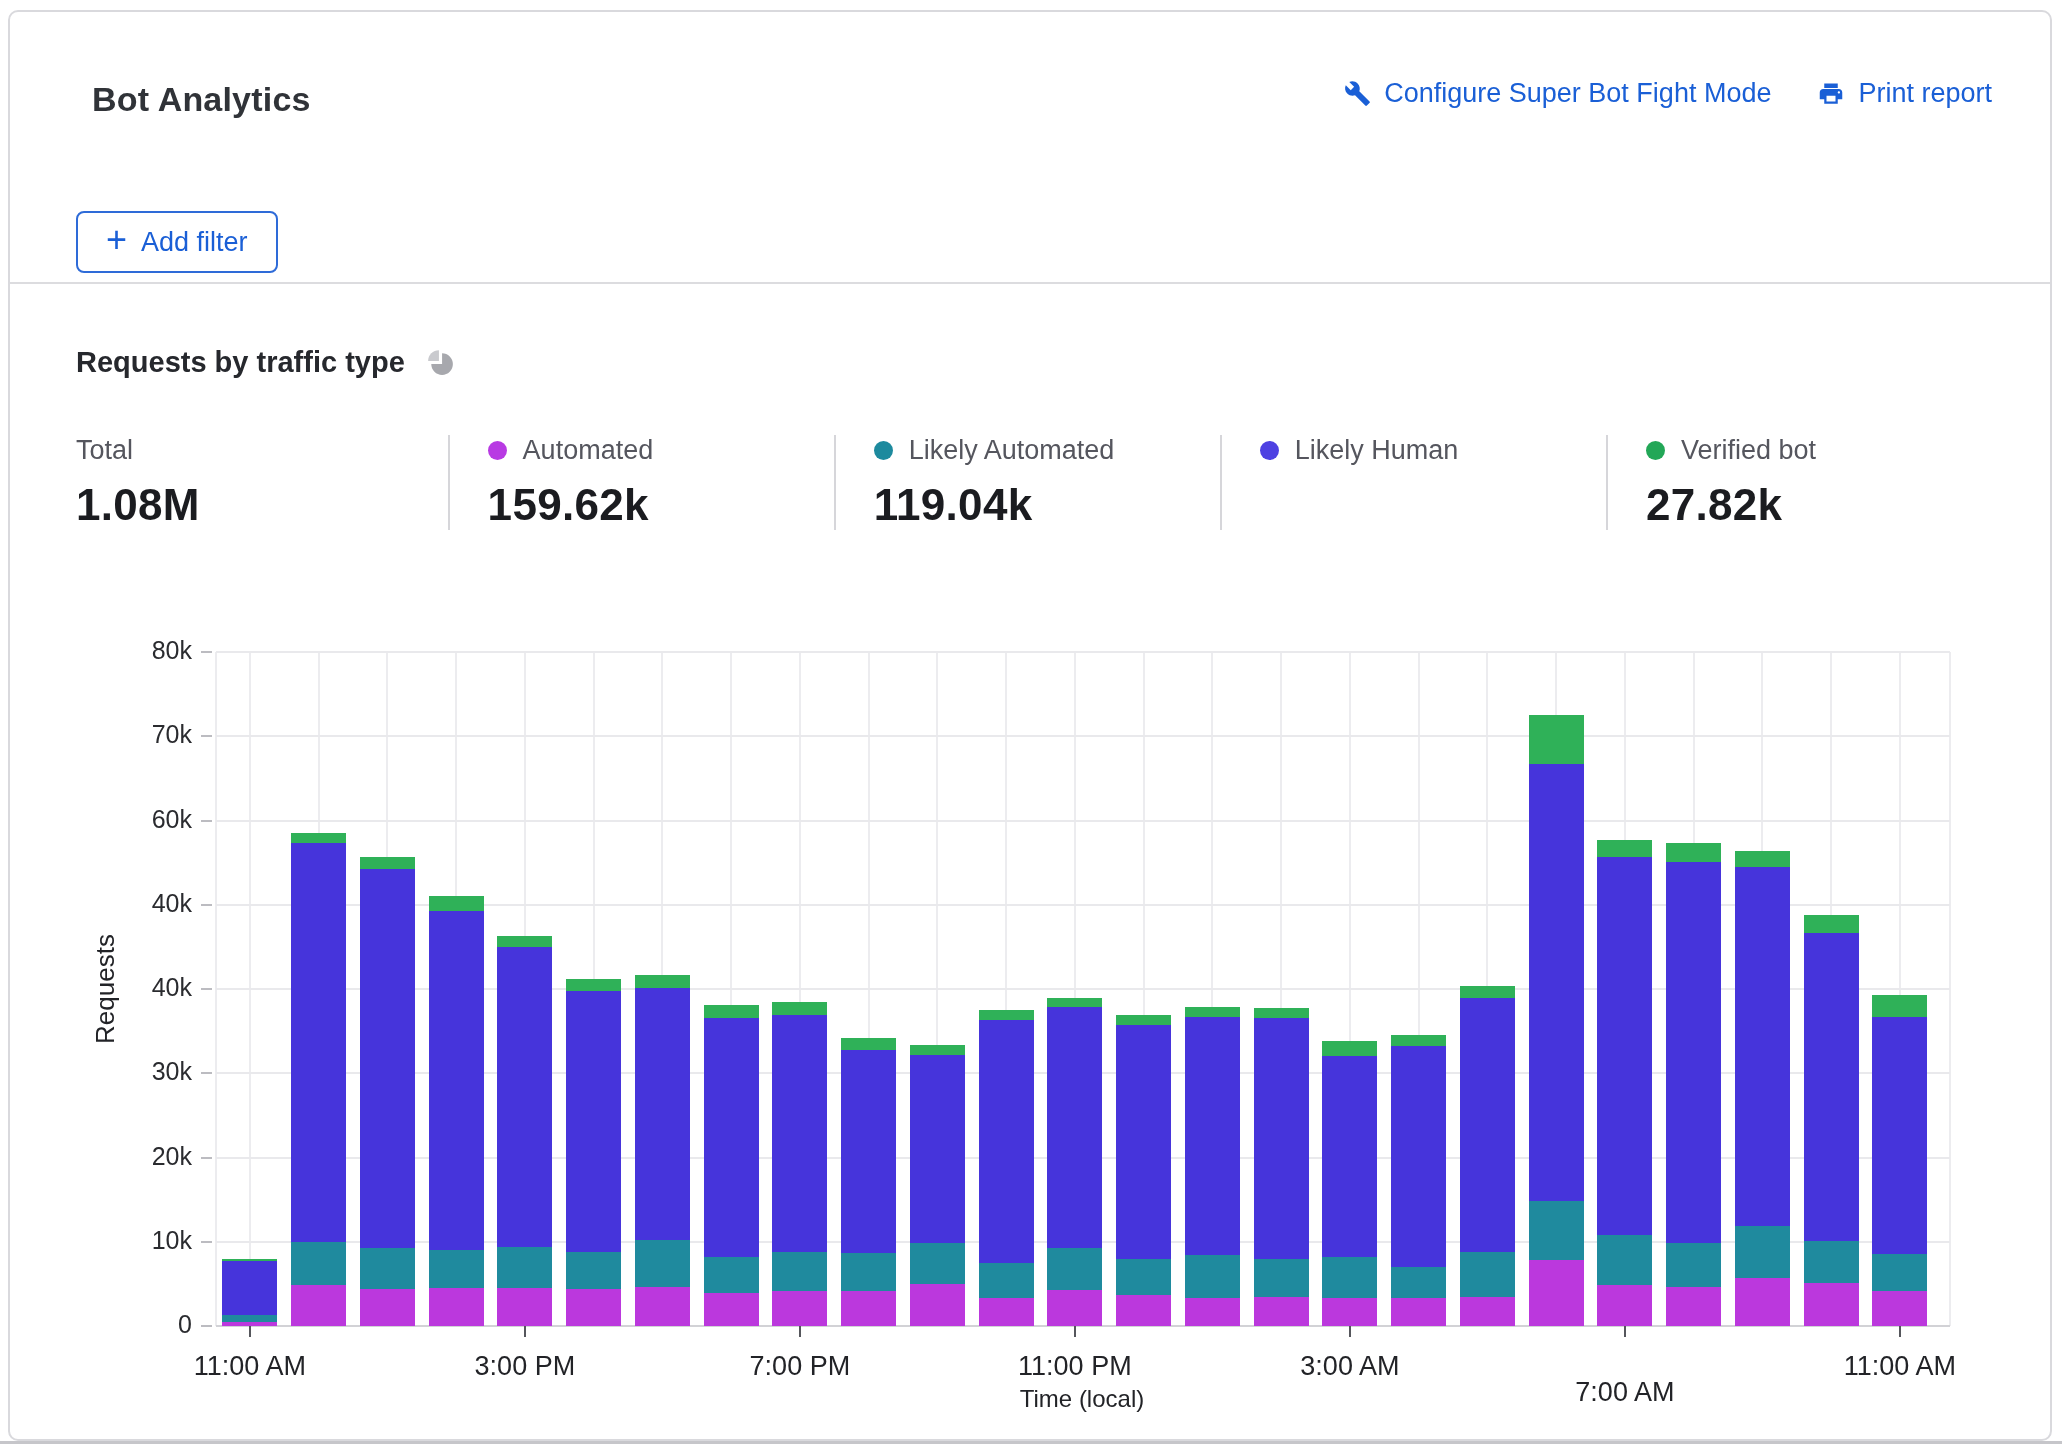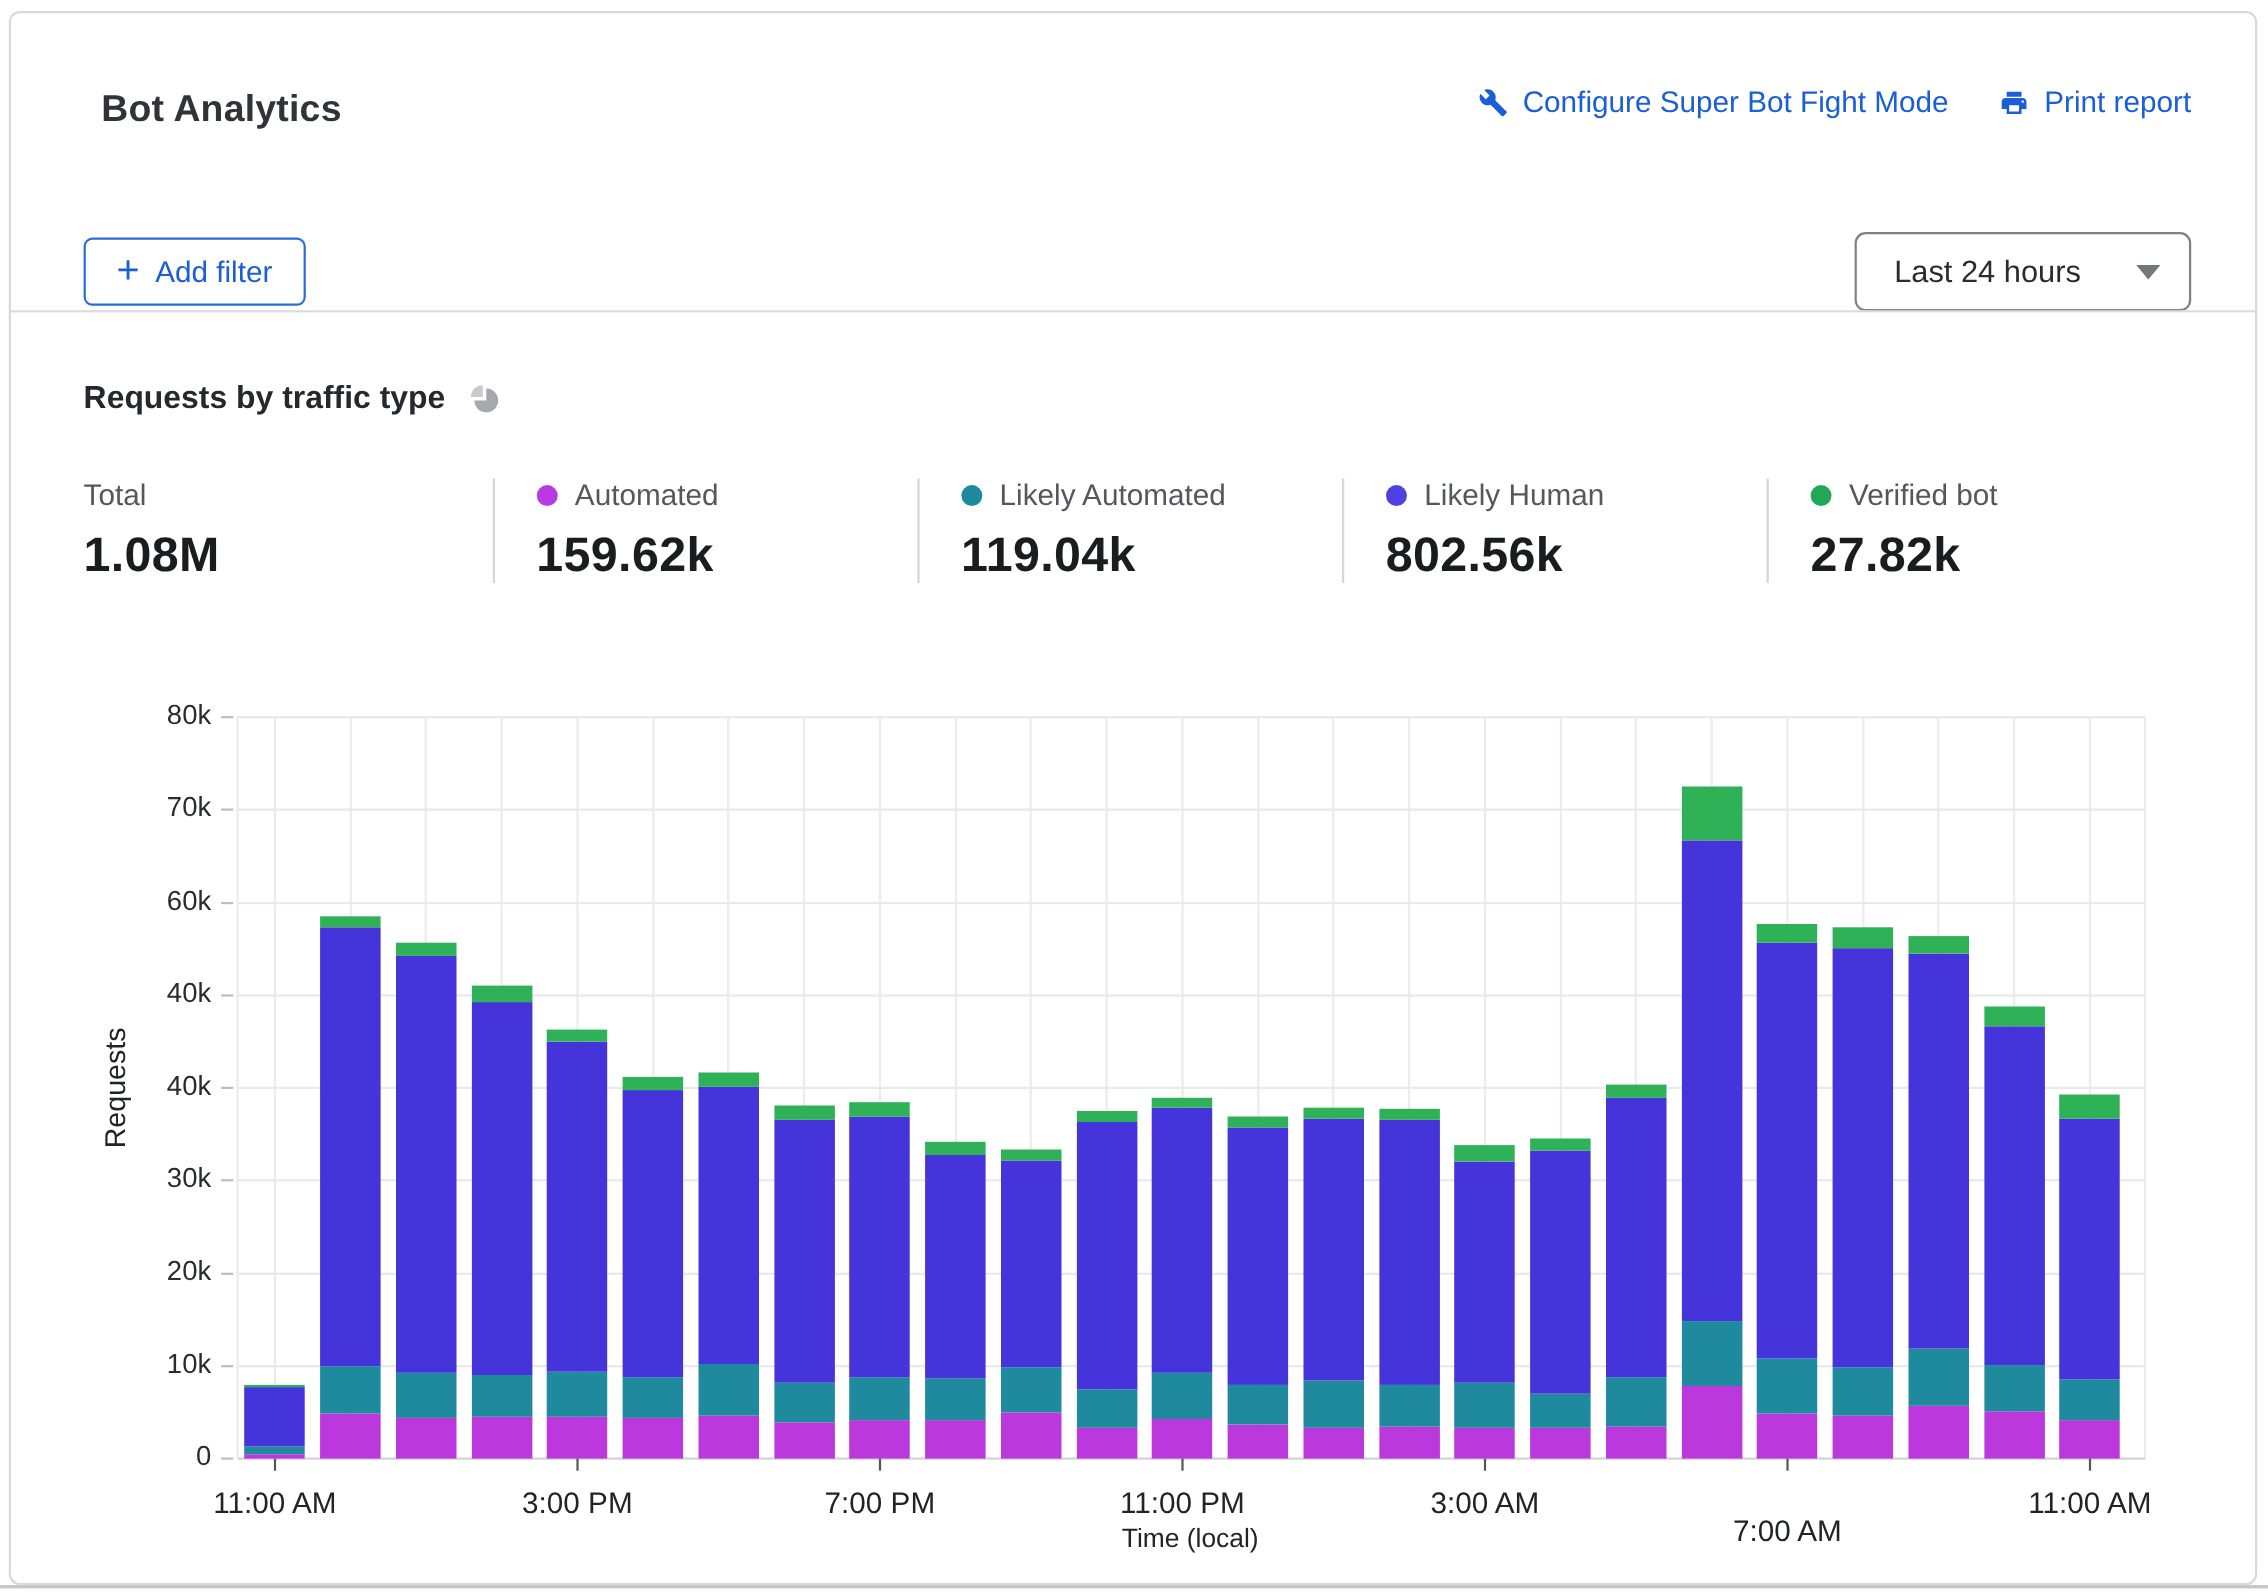--- a/index.html
+++ b/index.html
@@ -65,24 +65,20 @@
           </span>
           <span data-interactable="false">Print report</span>
         </a>
       </div>
     </div>
     <div class="header-bottom">
       <button class="add-filter" data-interactable="true">
         <span class="plus" data-interactable="false">+</span>
         <span data-interactable="false">Add filter</span>
       </button>
-      <div class="select" data-interactable="true">
-        <span data-interactable="false">Last 24 hours</span>
-        <span class="caret" data-interactable="false"></span>
-      </div>
     </div>
   </div>
   <div class="divider" data-interactable="false"></div>
 
   <div class="section" data-interactable="false">
     <div class="section-heading-row">
       <h2 data-interactable="false">Requests by traffic type</h2>
       <span class="icon" data-interactable="false">
         <svg width="27" height="27" viewBox="0 0 24 24">
           <path fill="#c9cace" d="M10.6 10.6 10.6 1 A9.6 9.6 0 0 0 1 10.6 Z"></path>
@@ -109,21 +105,20 @@
           <span class="stat-dot" data-interactable="false" style="background: rgb(29, 138, 158);"></span>
           <span data-interactable="false">Likely Automated</span>
         </div>
         <div class="stat-value" data-interactable="false">119.04k</div>
       </div>
       <div class="stat" data-interactable="false">
         <div class="stat-label" data-interactable="false">
           <span class="stat-dot" data-interactable="false" style="background: rgb(78, 65, 226);"></span>
           <span data-interactable="false">Likely Human</span>
         </div>
-        <div class="stat-value" data-interactable="false">802.56k</div>
       </div>
       <div class="stat" data-interactable="false">
         <div class="stat-label" data-interactable="false">
           <span class="stat-dot" data-interactable="false" style="background: rgb(34, 167, 87);"></span>
           <span data-interactable="false">Verified bot</span>
         </div>
         <div class="stat-value" data-interactable="false">27.82k</div>
       </div>
     </div>
   </div>

